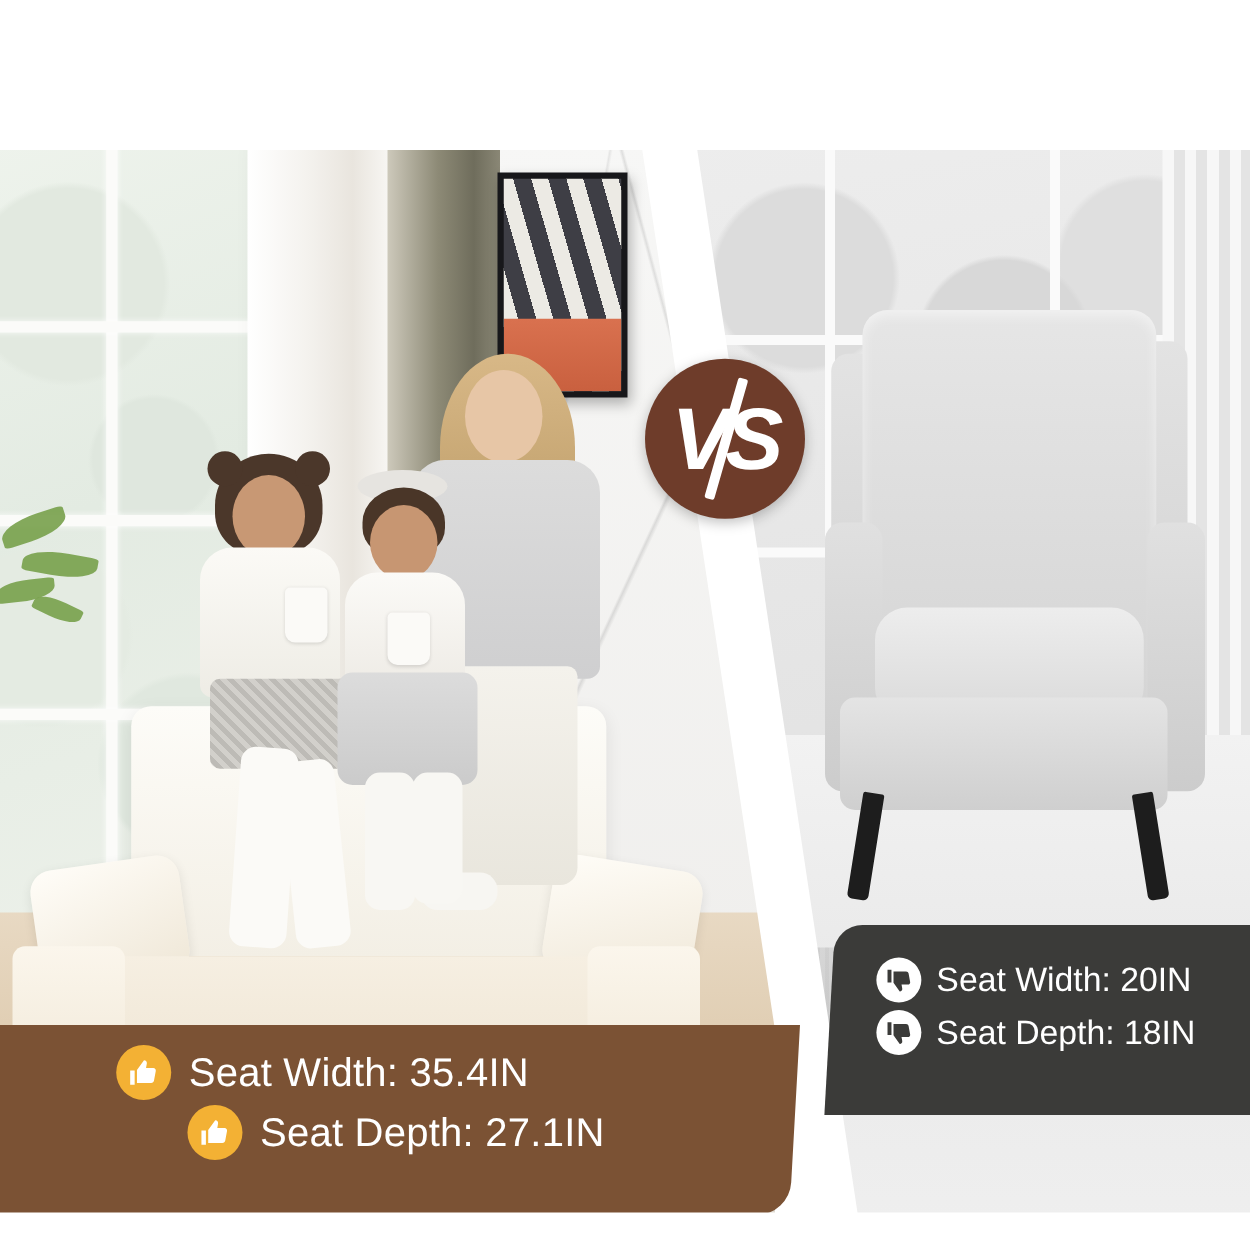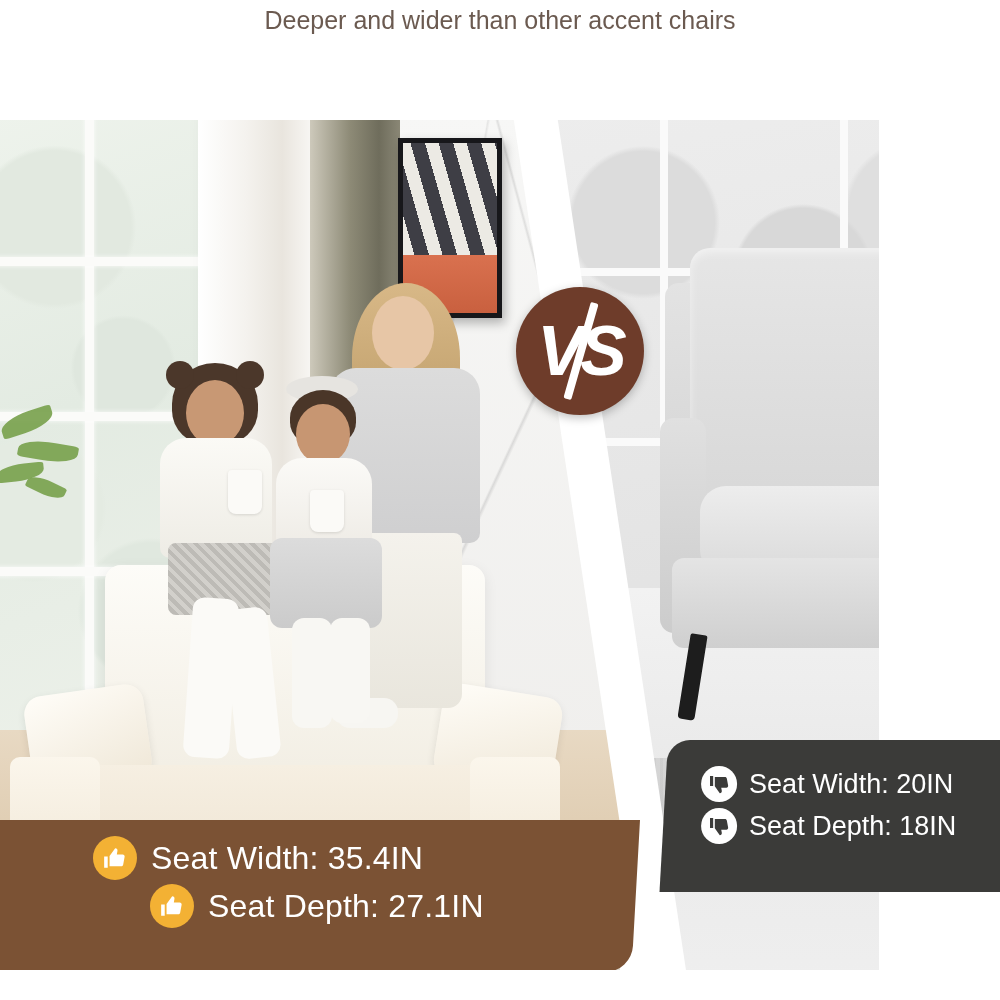--- a/index.html
+++ b/index.html
@@ -42,21 +42,21 @@
     padding-top: 7px;
     font-size: 25px;
     color: #6b5a50;
     line-height: 1.1;
   }
 
   
   .stage {
     position: absolute;
     left: 0; top: 118px;
-    width: 879px;
+    width: 1000px;
     height: 882px;
     overflow: hidden;
   }
 
   
   .panel-left {
     position: absolute;
     left: 0; top: 0;
     width: 620px;
     height: 882px;
@@ -413,21 +413,20 @@
     background: #ffffff;
     z-index: 60;
   }
 </style>
 </head>
 <body>
 
 <div id="page">
 
   <div class="header">
-    <p class="subtitle">Deeper and wider than other accent chairs</p>
   </div>
 
   <div class="stage">
 
     <div class="panel-left">
       <div class="window">
         <div class="mullion-v" style="left:95px"></div>
         <div class="mullion-h" style="top:145px"></div>
         <div class="mullion-h" style="top:300px"></div>
         <div class="mullion-h" style="top:455px"></div>

